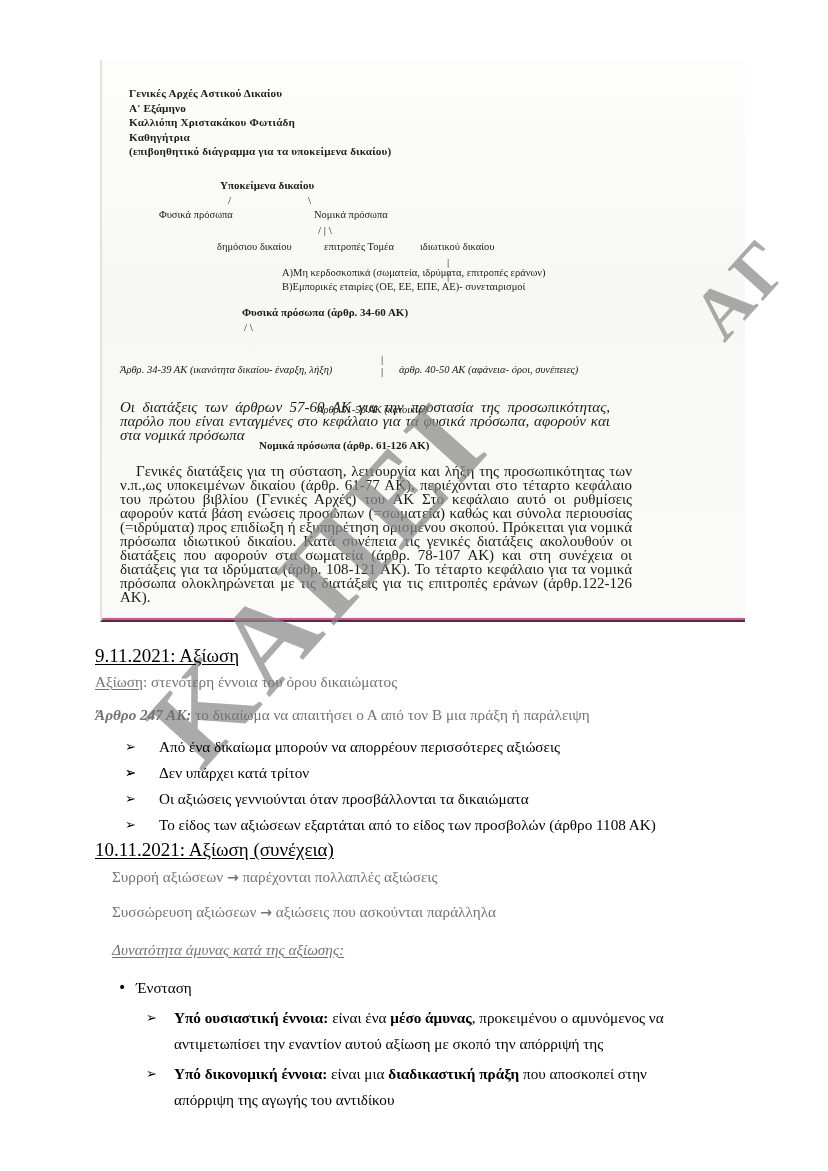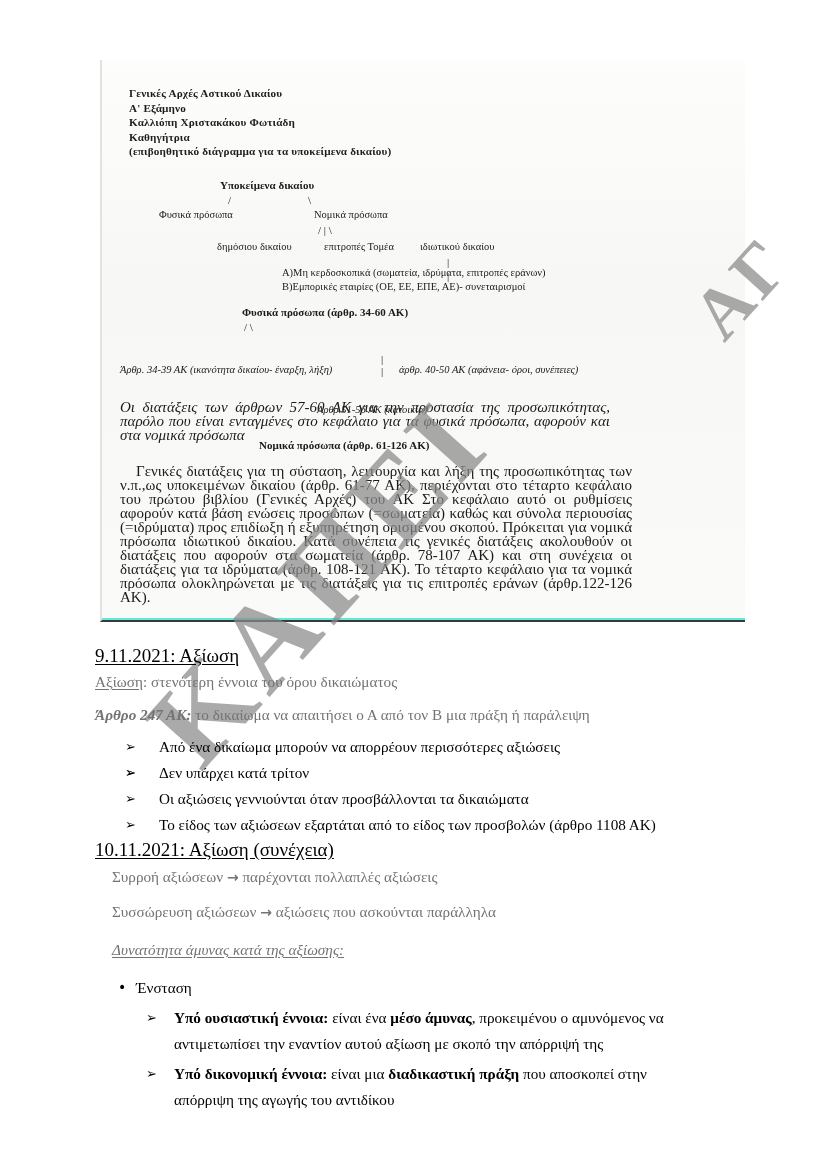--- a/index.html
+++ b/index.html
@@ -23,21 +23,21 @@
     height: 1171px;
   }
 
   
   .scan {
     position: absolute;
     left: 100px;
     top: 60px;
     width: 645px;
     height: 562px;
-    background: #5eead4;
+    background: #ec4899;
     border-left: 2px solid #e2e2e0;
     border-bottom: 2px solid #3a3a3a;
     box-sizing: border-box;
     overflow: hidden;
     font-family: "Liberation Serif", "DejaVu Serif", serif;
   }
   .scan::before {
     content: "";
     position: absolute;
     left: 0; top: 0; right: 0; bottom: 2px;

